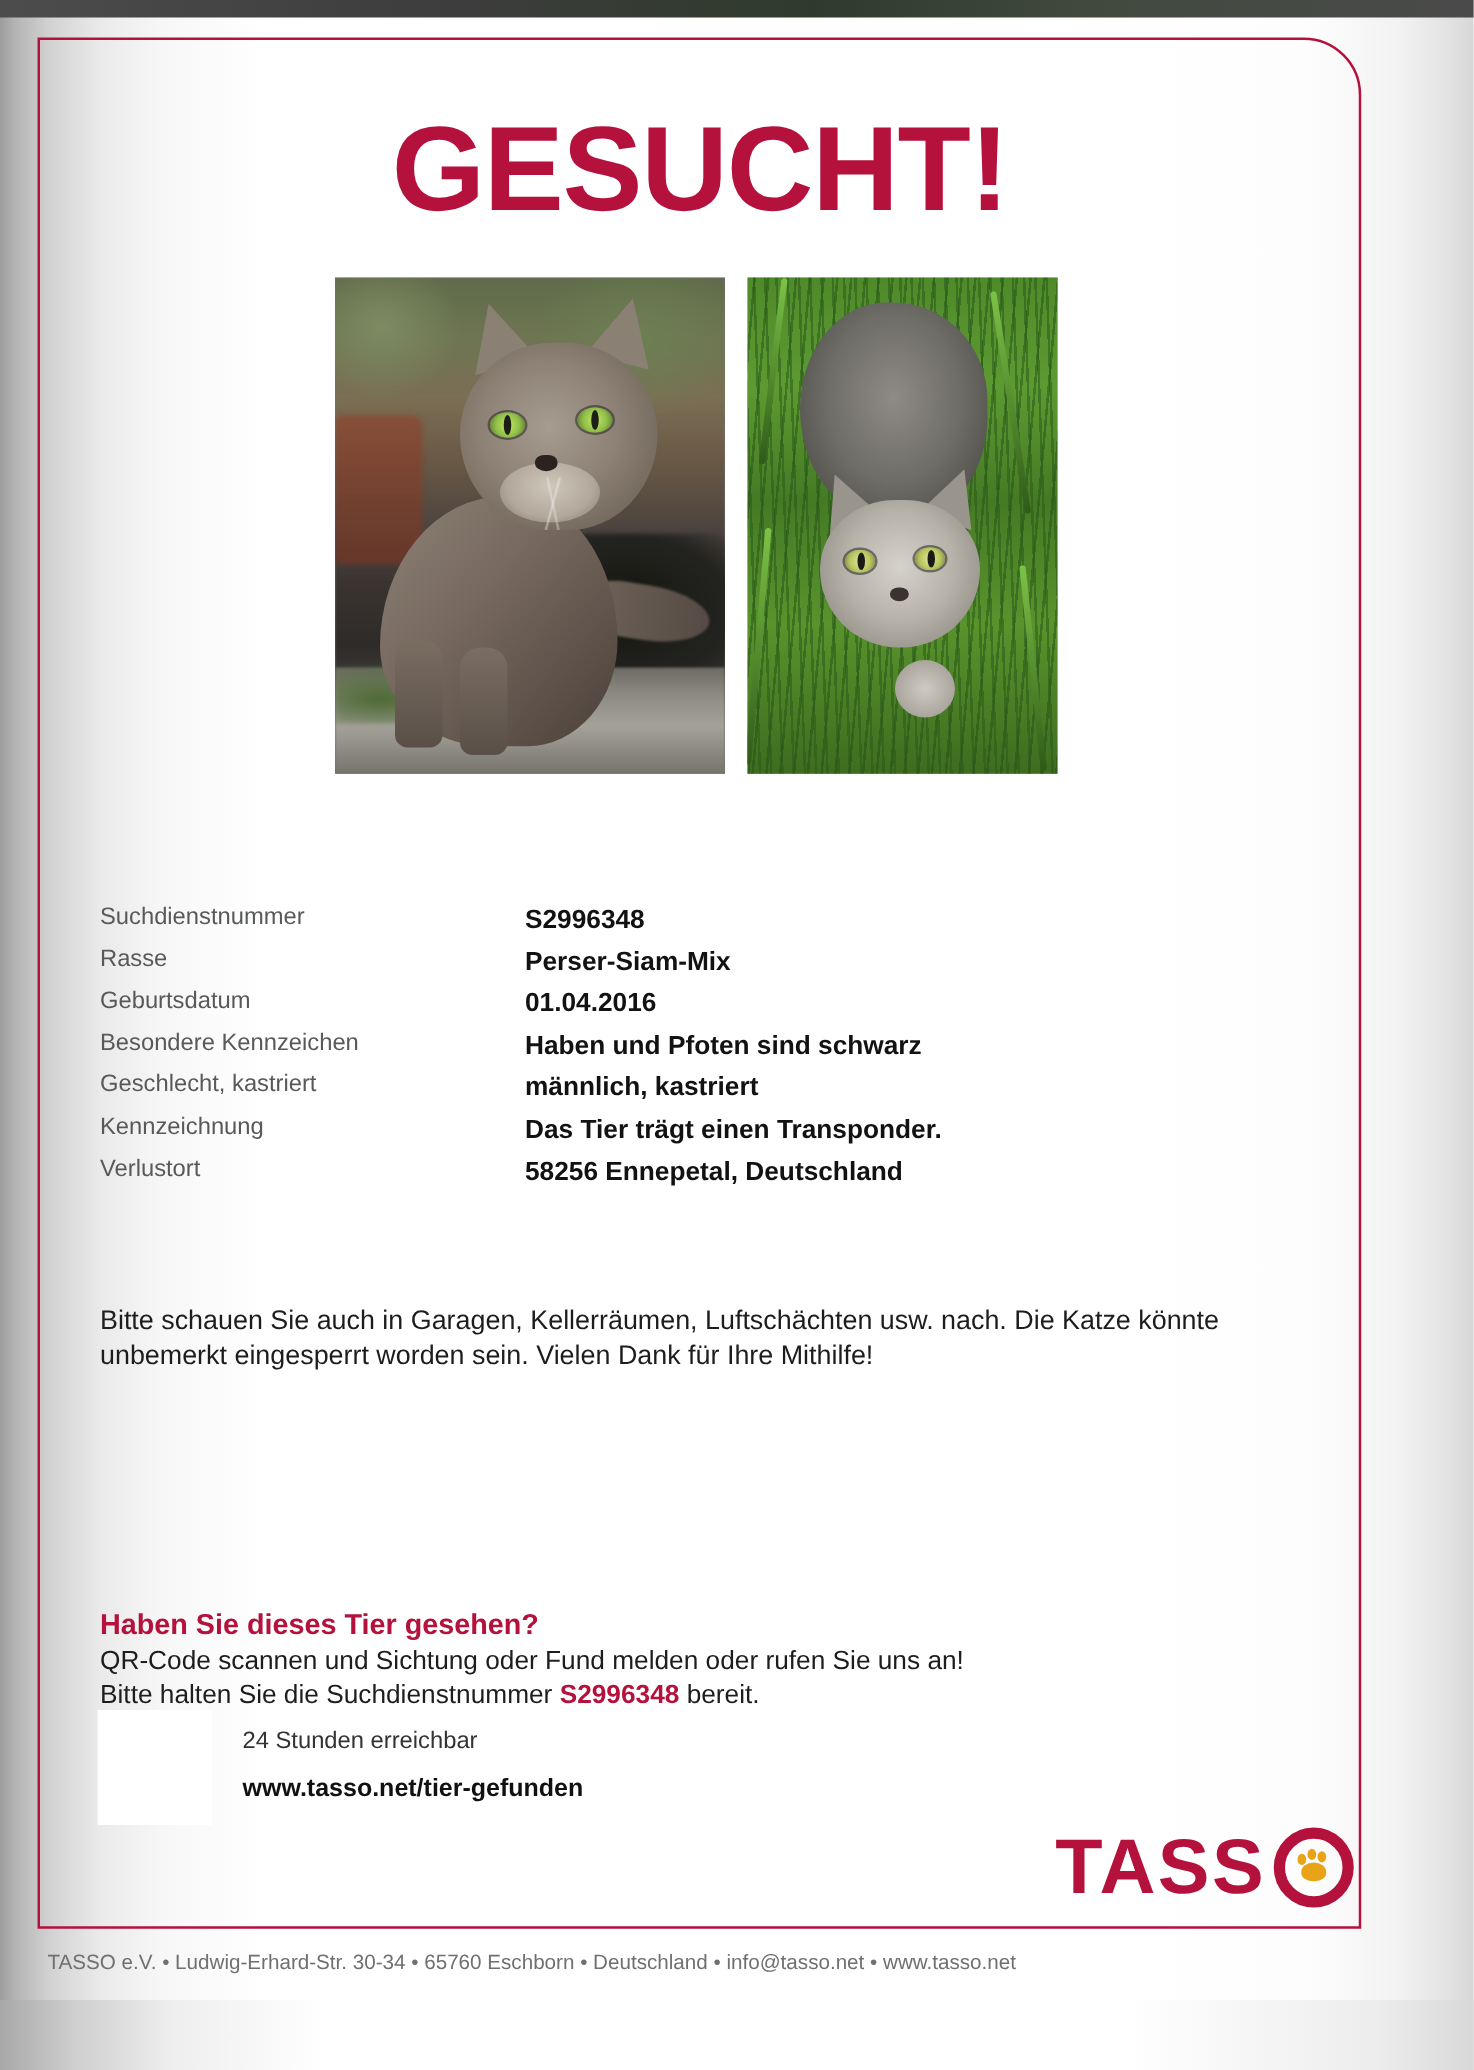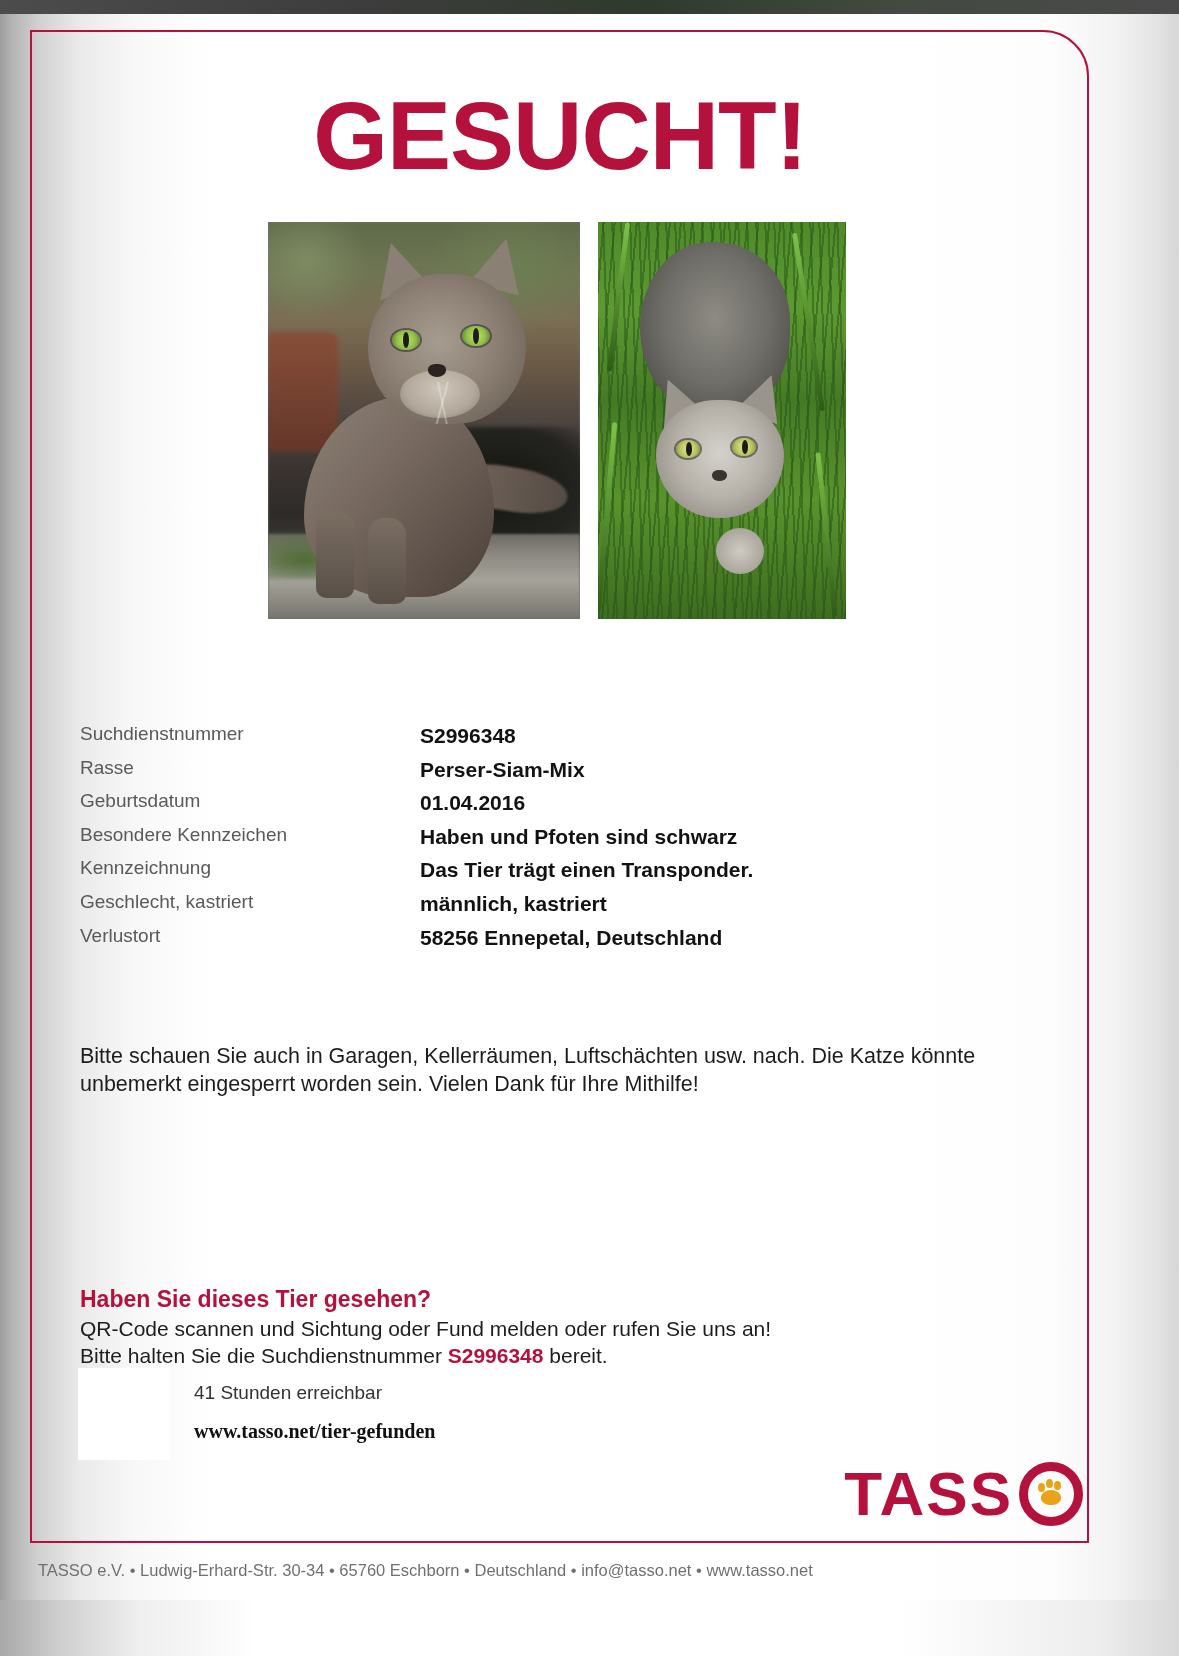--- a/index.html
+++ b/index.html
@@ -222,21 +222,21 @@
   }
   .qr canvas, .qr .qr-grid { display:block; }
   .qr-grid {
     width:92px; height:92px;
     display:grid; grid-template-columns:repeat(21,1fr); grid-template-rows:repeat(21,1fr);
   }
   .qr-grid i { background:#000; }
   .contact-text { padding-top:2px; }
   .phone { font-size:34px; font-weight:bold; color:#111; letter-spacing:.2px; line-height:1.05; }
   .hours { font-size:19px; color:#333; margin-top:12px; }
-  .weburl { font-size:20px; font-weight:bold; color:#111; margin-top:16px;font-family:Liberation Serif, serif; }
+  .weburl { font-size:20px; font-weight:bold; color:#111; margin-top:16px; }
 
   .logo {
     position:absolute; right:96px; bottom:130px;
     display:flex; align-items:center; gap:6px;
   }
   .logo-text {
     font-size:62px; font-weight:bold; color:#b4123c; letter-spacing:2px; line-height:1;
   }
   .logo-o {
     position:relative; width:64px; height:64px; border-radius:50%;
@@ -327,47 +327,47 @@
       </div>
       <div class="row">
         <span class="lbl">Geburtsdatum</span>
         <span class="val">01.04.2016</span>
       </div>
       <div class="row">
         <span class="lbl">Besondere Kennzeichen</span>
         <span class="val">Haben und Pfoten sind schwarz</span>
       </div>
       <div class="row">
+        <span class="lbl">Geschlecht, kastriert</span>
+        <span class="val">männlich, kastriert</span>
+      </div>
+      <div class="row">
         <span class="lbl">Kennzeichnung</span>
         <span class="val">Das Tier trägt einen Transponder.</span>
-      </div>
-      <div class="row">
-        <span class="lbl">Geschlecht, kastriert</span>
-        <span class="val">männlich, kastriert</span>
       </div>
       <div class="row">
         <span class="lbl">Verlustort</span>
         <span class="val">58256 Ennepetal, Deutschland</span>
       </div>
     </div>
 
     <div class="note">Bitte schauen Sie auch in Garagen, Kellerräumen, Luftschächten usw. nach. Die Katze könnte unbemerkt eingesperrt worden sein. Vielen Dank für Ihre Mithilfe!</div>
 
     <div class="cta">
       <div class="cta-head">Haben Sie dieses Tier gesehen?</div>
       <div class="cta-line">QR-Code scannen und Sichtung oder Fund melden oder rufen Sie uns an!</div>
       <div class="cta-line"><span>Bitte halten Sie die Suchdienstnummer </span><span class="num">S2996348</span><span> bereit.</span></div>
     </div>
 
     <div class="contact">
       <div class="qr">
         <div class="qr-grid" id="qrGrid"><i style="background: rgb(0, 0, 0);"></i><i style="background: rgb(0, 0, 0);"></i><i style="background: rgb(0, 0, 0);"></i><i style="background: rgb(0, 0, 0);"></i><i style="background: rgb(0, 0, 0);"></i><i style="background: rgb(0, 0, 0);"></i><i style="background: rgb(0, 0, 0);"></i><i style="background: rgb(255, 255, 255);"></i><i style="background: rgb(255, 255, 255);"></i><i style="background: rgb(0, 0, 0);"></i><i style="background: rgb(255, 255, 255);"></i><i style="background: rgb(255, 255, 255);"></i><i style="background: rgb(0, 0, 0);"></i><i style="background: rgb(0, 0, 0);"></i><i style="background: rgb(0, 0, 0);"></i><i style="background: rgb(0, 0, 0);"></i><i style="background: rgb(0, 0, 0);"></i><i style="background: rgb(0, 0, 0);"></i><i style="background: rgb(0, 0, 0);"></i><i style="background: rgb(0, 0, 0);"></i><i style="background: rgb(0, 0, 0);"></i><i style="background: rgb(0, 0, 0);"></i><i style="background: rgb(255, 255, 255);"></i><i style="background: rgb(255, 255, 255);"></i><i style="background: rgb(255, 255, 255);"></i><i style="background: rgb(255, 255, 255);"></i><i style="background: rgb(255, 255, 255);"></i><i style="background: rgb(0, 0, 0);"></i><i style="background: rgb(0, 0, 0);"></i><i style="background: rgb(0, 0, 0);"></i><i style="background: rgb(0, 0, 0);"></i><i style="background: rgb(0, 0, 0);"></i><i style="background: rgb(0, 0, 0);"></i><i style="background: rgb(0, 0, 0);"></i><i style="background: rgb(255, 255, 255);"></i><i style="background: rgb(0, 0, 0);"></i><i style="background: rgb(255, 255, 255);"></i><i style="background: rgb(255, 255, 255);"></i><i style="background: rgb(255, 255, 255);"></i><i style="background: rgb(255, 255, 255);"></i><i style="background: rgb(255, 255, 255);"></i><i style="background: rgb(0, 0, 0);"></i><i style="background: rgb(0, 0, 0);"></i><i style="background: rgb(255, 255, 255);"></i><i style="background: rgb(0, 0, 0);"></i><i style="background: rgb(0, 0, 0);"></i><i style="background: rgb(0, 0, 0);"></i><i style="background: rgb(255, 255, 255);"></i><i style="background: rgb(0, 0, 0);"></i><i style="background: rgb(255, 255, 255);"></i><i style="background: rgb(255, 255, 255);"></i><i style="background: rgb(255, 255, 255);"></i><i style="background: rgb(0, 0, 0);"></i><i style="background: rgb(255, 255, 255);"></i><i style="background: rgb(255, 255, 255);"></i><i style="background: rgb(0, 0, 0);"></i><i style="background: rgb(0, 0, 0);"></i><i style="background: rgb(255, 255, 255);"></i><i style="background: rgb(0, 0, 0);"></i><i style="background: rgb(0, 0, 0);"></i><i style="background: rgb(0, 0, 0);"></i><i style="background: rgb(255, 255, 255);"></i><i style="background: rgb(0, 0, 0);"></i><i style="background: rgb(0, 0, 0);"></i><i style="background: rgb(255, 255, 255);"></i><i style="background: rgb(0, 0, 0);"></i><i style="background: rgb(0, 0, 0);"></i><i style="background: rgb(0, 0, 0);"></i><i style="background: rgb(255, 255, 255);"></i><i style="background: rgb(0, 0, 0);"></i><i style="background: rgb(255, 255, 255);"></i><i style="background: rgb(0, 0, 0);"></i><i style="background: rgb(255, 255, 255);"></i><i style="background: rgb(0, 0, 0);"></i><i style="background: rgb(0, 0, 0);"></i><i style="background: rgb(0, 0, 0);"></i><i style="background: rgb(0, 0, 0);"></i><i style="background: rgb(0, 0, 0);"></i><i style="background: rgb(255, 255, 255);"></i><i style="background: rgb(0, 0, 0);"></i><i style="background: rgb(0, 0, 0);"></i><i style="background: rgb(0, 0, 0);"></i><i style="background: rgb(255, 255, 255);"></i><i style="background: rgb(0, 0, 0);"></i><i style="background: rgb(0, 0, 0);"></i><i style="background: rgb(255, 255, 255);"></i><i style="background: rgb(0, 0, 0);"></i><i style="background: rgb(0, 0, 0);"></i><i style="background: rgb(0, 0, 0);"></i><i style="background: rgb(255, 255, 255);"></i><i style="background: rgb(0, 0, 0);"></i><i style="background: rgb(0, 0, 0);"></i><i style="background: rgb(255, 255, 255);"></i><i style="background: rgb(255, 255, 255);"></i><i style="background: rgb(255, 255, 255);"></i><i style="background: rgb(255, 255, 255);"></i><i style="background: rgb(0, 0, 0);"></i><i style="background: rgb(255, 255, 255);"></i><i style="background: rgb(0, 0, 0);"></i><i style="background: rgb(255, 255, 255);"></i><i style="background: rgb(0, 0, 0);"></i><i style="background: rgb(0, 0, 0);"></i><i style="background: rgb(0, 0, 0);"></i><i style="background: rgb(255, 255, 255);"></i><i style="background: rgb(0, 0, 0);"></i><i style="background: rgb(0, 0, 0);"></i><i style="background: rgb(255, 255, 255);"></i><i style="background: rgb(255, 255, 255);"></i><i style="background: rgb(255, 255, 255);"></i><i style="background: rgb(255, 255, 255);"></i><i style="background: rgb(255, 255, 255);"></i><i style="background: rgb(0, 0, 0);"></i><i style="background: rgb(255, 255, 255);"></i><i style="background: rgb(255, 255, 255);"></i><i style="background: rgb(0, 0, 0);"></i><i style="background: rgb(0, 0, 0);"></i><i style="background: rgb(0, 0, 0);"></i><i style="background: rgb(0, 0, 0);"></i><i style="background: rgb(255, 255, 255);"></i><i style="background: rgb(0, 0, 0);"></i><i style="background: rgb(255, 255, 255);"></i><i style="background: rgb(255, 255, 255);"></i><i style="background: rgb(255, 255, 255);"></i><i style="background: rgb(255, 255, 255);"></i><i style="background: rgb(255, 255, 255);"></i><i style="background: rgb(0, 0, 0);"></i><i style="background: rgb(0, 0, 0);"></i><i style="background: rgb(0, 0, 0);"></i><i style="background: rgb(0, 0, 0);"></i><i style="background: rgb(0, 0, 0);"></i><i style="background: rgb(0, 0, 0);"></i><i style="background: rgb(0, 0, 0);"></i><i style="background: rgb(0, 0, 0);"></i><i style="background: rgb(0, 0, 0);"></i><i style="background: rgb(0, 0, 0);"></i><i style="background: rgb(255, 255, 255);"></i><i style="background: rgb(0, 0, 0);"></i><i style="background: rgb(255, 255, 255);"></i><i style="background: rgb(255, 255, 255);"></i><i style="background: rgb(0, 0, 0);"></i><i style="background: rgb(0, 0, 0);"></i><i style="background: rgb(0, 0, 0);"></i><i style="background: rgb(0, 0, 0);"></i><i style="background: rgb(0, 0, 0);"></i><i style="background: rgb(0, 0, 0);"></i><i style="background: rgb(0, 0, 0);"></i><i style="background: rgb(0, 0, 0);"></i><i style="background: rgb(255, 255, 255);"></i><i style="background: rgb(0, 0, 0);"></i><i style="background: rgb(255, 255, 255);"></i><i style="background: rgb(0, 0, 0);"></i><i style="background: rgb(255, 255, 255);"></i><i style="background: rgb(0, 0, 0);"></i><i style="background: rgb(255, 255, 255);"></i><i style="background: rgb(255, 255, 255);"></i><i style="background: rgb(0, 0, 0);"></i><i style="background: rgb(0, 0, 0);"></i><i style="background: rgb(0, 0, 0);"></i><i style="background: rgb(0, 0, 0);"></i><i style="background: rgb(0, 0, 0);"></i><i style="background: rgb(255, 255, 255);"></i><i style="background: rgb(0, 0, 0);"></i><i style="background: rgb(0, 0, 0);"></i><i style="background: rgb(0, 0, 0);"></i><i style="background: rgb(0, 0, 0);"></i><i style="background: rgb(0, 0, 0);"></i><i style="background: rgb(0, 0, 0);"></i><i style="background: rgb(0, 0, 0);"></i><i style="background: rgb(255, 255, 255);"></i><i style="background: rgb(255, 255, 255);"></i><i style="background: rgb(255, 255, 255);"></i><i style="background: rgb(255, 255, 255);"></i><i style="background: rgb(0, 0, 0);"></i><i style="background: rgb(255, 255, 255);"></i><i style="background: rgb(255, 255, 255);"></i><i style="background: rgb(255, 255, 255);"></i><i style="background: rgb(255, 255, 255);"></i><i style="background: rgb(0, 0, 0);"></i><i style="background: rgb(255, 255, 255);"></i><i style="background: rgb(0, 0, 0);"></i><i style="background: rgb(255, 255, 255);"></i><i style="background: rgb(255, 255, 255);"></i><i style="background: rgb(0, 0, 0);"></i><i style="background: rgb(0, 0, 0);"></i><i style="background: rgb(0, 0, 0);"></i><i style="background: rgb(0, 0, 0);"></i><i style="background: rgb(255, 255, 255);"></i><i style="background: rgb(0, 0, 0);"></i><i style="background: rgb(0, 0, 0);"></i><i style="background: rgb(255, 255, 255);"></i><i style="background: rgb(255, 255, 255);"></i><i style="background: rgb(0, 0, 0);"></i><i style="background: rgb(0, 0, 0);"></i><i style="background: rgb(255, 255, 255);"></i><i style="background: rgb(0, 0, 0);"></i><i style="background: rgb(255, 255, 255);"></i><i style="background: rgb(0, 0, 0);"></i><i style="background: rgb(255, 255, 255);"></i><i style="background: rgb(255, 255, 255);"></i><i style="background: rgb(0, 0, 0);"></i><i style="background: rgb(0, 0, 0);"></i><i style="background: rgb(255, 255, 255);"></i><i style="background: rgb(255, 255, 255);"></i><i style="background: rgb(255, 255, 255);"></i><i style="background: rgb(255, 255, 255);"></i><i style="background: rgb(255, 255, 255);"></i><i style="background: rgb(255, 255, 255);"></i><i style="background: rgb(255, 255, 255);"></i><i style="background: rgb(255, 255, 255);"></i><i style="background: rgb(255, 255, 255);"></i><i style="background: rgb(0, 0, 0);"></i><i style="background: rgb(255, 255, 255);"></i><i style="background: rgb(255, 255, 255);"></i><i style="background: rgb(255, 255, 255);"></i><i style="background: rgb(0, 0, 0);"></i><i style="background: rgb(255, 255, 255);"></i><i style="background: rgb(255, 255, 255);"></i><i style="background: rgb(0, 0, 0);"></i><i style="background: rgb(255, 255, 255);"></i><i style="background: rgb(0, 0, 0);"></i><i style="background: rgb(0, 0, 0);"></i><i style="background: rgb(0, 0, 0);"></i><i style="background: rgb(0, 0, 0);"></i><i style="background: rgb(0, 0, 0);"></i><i style="background: rgb(255, 255, 255);"></i><i style="background: rgb(255, 255, 255);"></i><i style="background: rgb(0, 0, 0);"></i><i style="background: rgb(255, 255, 255);"></i><i style="background: rgb(255, 255, 255);"></i><i style="background: rgb(255, 255, 255);"></i><i style="background: rgb(0, 0, 0);"></i><i style="background: rgb(255, 255, 255);"></i><i style="background: rgb(0, 0, 0);"></i><i style="background: rgb(0, 0, 0);"></i><i style="background: rgb(0, 0, 0);"></i><i style="background: rgb(255, 255, 255);"></i><i style="background: rgb(0, 0, 0);"></i><i style="background: rgb(0, 0, 0);"></i><i style="background: rgb(255, 255, 255);"></i><i style="background: rgb(255, 255, 255);"></i><i style="background: rgb(255, 255, 255);"></i><i style="background: rgb(0, 0, 0);"></i><i style="background: rgb(255, 255, 255);"></i><i style="background: rgb(0, 0, 0);"></i><i style="background: rgb(255, 255, 255);"></i><i style="background: rgb(255, 255, 255);"></i><i style="background: rgb(255, 255, 255);"></i><i style="background: rgb(255, 255, 255);"></i><i style="background: rgb(255, 255, 255);"></i><i style="background: rgb(255, 255, 255);"></i><i style="background: rgb(255, 255, 255);"></i><i style="background: rgb(255, 255, 255);"></i><i style="background: rgb(0, 0, 0);"></i><i style="background: rgb(0, 0, 0);"></i><i style="background: rgb(0, 0, 0);"></i><i style="background: rgb(255, 255, 255);"></i><i style="background: rgb(0, 0, 0);"></i><i style="background: rgb(0, 0, 0);"></i><i style="background: rgb(255, 255, 255);"></i><i style="background: rgb(255, 255, 255);"></i><i style="background: rgb(0, 0, 0);"></i><i style="background: rgb(255, 255, 255);"></i><i style="background: rgb(0, 0, 0);"></i><i style="background: rgb(0, 0, 0);"></i><i style="background: rgb(255, 255, 255);"></i><i style="background: rgb(255, 255, 255);"></i><i style="background: rgb(0, 0, 0);"></i><i style="background: rgb(255, 255, 255);"></i><i style="background: rgb(0, 0, 0);"></i><i style="background: rgb(255, 255, 255);"></i><i style="background: rgb(0, 0, 0);"></i><i style="background: rgb(0, 0, 0);"></i><i style="background: rgb(255, 255, 255);"></i><i style="background: rgb(0, 0, 0);"></i><i style="background: rgb(255, 255, 255);"></i><i style="background: rgb(255, 255, 255);"></i><i style="background: rgb(255, 255, 255);"></i><i style="background: rgb(0, 0, 0);"></i><i style="background: rgb(255, 255, 255);"></i><i style="background: rgb(255, 255, 255);"></i><i style="background: rgb(255, 255, 255);"></i><i style="background: rgb(0, 0, 0);"></i><i style="background: rgb(255, 255, 255);"></i><i style="background: rgb(255, 255, 255);"></i><i style="background: rgb(0, 0, 0);"></i><i style="background: rgb(255, 255, 255);"></i><i style="background: rgb(255, 255, 255);"></i><i style="background: rgb(0, 0, 0);"></i><i style="background: rgb(255, 255, 255);"></i><i style="background: rgb(255, 255, 255);"></i><i style="background: rgb(255, 255, 255);"></i><i style="background: rgb(255, 255, 255);"></i><i style="background: rgb(255, 255, 255);"></i><i style="background: rgb(0, 0, 0);"></i><i style="background: rgb(0, 0, 0);"></i><i style="background: rgb(0, 0, 0);"></i><i style="background: rgb(0, 0, 0);"></i><i style="background: rgb(0, 0, 0);"></i><i style="background: rgb(0, 0, 0);"></i><i style="background: rgb(0, 0, 0);"></i><i style="background: rgb(0, 0, 0);"></i><i style="background: rgb(255, 255, 255);"></i><i style="background: rgb(0, 0, 0);"></i><i style="background: rgb(0, 0, 0);"></i><i style="background: rgb(255, 255, 255);"></i><i style="background: rgb(0, 0, 0);"></i><i style="background: rgb(0, 0, 0);"></i><i style="background: rgb(255, 255, 255);"></i><i style="background: rgb(0, 0, 0);"></i><i style="background: rgb(0, 0, 0);"></i><i style="background: rgb(0, 0, 0);"></i><i style="background: rgb(0, 0, 0);"></i><i style="background: rgb(255, 255, 255);"></i><i style="background: rgb(0, 0, 0);"></i><i style="background: rgb(0, 0, 0);"></i><i style="background: rgb(0, 0, 0);"></i><i style="background: rgb(255, 255, 255);"></i><i style="background: rgb(255, 255, 255);"></i><i style="background: rgb(255, 255, 255);"></i><i style="background: rgb(255, 255, 255);"></i><i style="background: rgb(255, 255, 255);"></i><i style="background: rgb(0, 0, 0);"></i><i style="background: rgb(0, 0, 0);"></i><i style="background: rgb(255, 255, 255);"></i><i style="background: rgb(0, 0, 0);"></i><i style="background: rgb(255, 255, 255);"></i><i style="background: rgb(0, 0, 0);"></i><i style="background: rgb(0, 0, 0);"></i><i style="background: rgb(255, 255, 255);"></i><i style="background: rgb(0, 0, 0);"></i><i style="background: rgb(255, 255, 255);"></i><i style="background: rgb(0, 0, 0);"></i><i style="background: rgb(255, 255, 255);"></i><i style="background: rgb(0, 0, 0);"></i><i style="background: rgb(0, 0, 0);"></i><i style="background: rgb(0, 0, 0);"></i><i style="background: rgb(0, 0, 0);"></i><i style="background: rgb(255, 255, 255);"></i><i style="background: rgb(0, 0, 0);"></i><i style="background: rgb(0, 0, 0);"></i><i style="background: rgb(0, 0, 0);"></i><i style="background: rgb(255, 255, 255);"></i><i style="background: rgb(0, 0, 0);"></i><i style="background: rgb(255, 255, 255);"></i><i style="background: rgb(0, 0, 0);"></i><i style="background: rgb(255, 255, 255);"></i><i style="background: rgb(255, 255, 255);"></i><i style="background: rgb(255, 255, 255);"></i><i style="background: rgb(255, 255, 255);"></i><i style="background: rgb(0, 0, 0);"></i><i style="background: rgb(255, 255, 255);"></i><i style="background: rgb(255, 255, 255);"></i><i style="background: rgb(255, 255, 255);"></i><i style="background: rgb(255, 255, 255);"></i><i style="background: rgb(0, 0, 0);"></i><i style="background: rgb(0, 0, 0);"></i><i style="background: rgb(0, 0, 0);"></i><i style="background: rgb(0, 0, 0);"></i><i style="background: rgb(255, 255, 255);"></i><i style="background: rgb(0, 0, 0);"></i><i style="background: rgb(0, 0, 0);"></i><i style="background: rgb(0, 0, 0);"></i><i style="background: rgb(255, 255, 255);"></i><i style="background: rgb(0, 0, 0);"></i><i style="background: rgb(255, 255, 255);"></i><i style="background: rgb(0, 0, 0);"></i><i style="background: rgb(0, 0, 0);"></i><i style="background: rgb(0, 0, 0);"></i><i style="background: rgb(255, 255, 255);"></i><i style="background: rgb(0, 0, 0);"></i><i style="background: rgb(0, 0, 0);"></i><i style="background: rgb(255, 255, 255);"></i><i style="background: rgb(0, 0, 0);"></i><i style="background: rgb(255, 255, 255);"></i><i style="background: rgb(0, 0, 0);"></i><i style="background: rgb(0, 0, 0);"></i><i style="background: rgb(255, 255, 255);"></i><i style="background: rgb(255, 255, 255);"></i><i style="background: rgb(0, 0, 0);"></i><i style="background: rgb(255, 255, 255);"></i><i style="background: rgb(0, 0, 0);"></i><i style="background: rgb(0, 0, 0);"></i><i style="background: rgb(0, 0, 0);"></i><i style="background: rgb(255, 255, 255);"></i><i style="background: rgb(0, 0, 0);"></i><i style="background: rgb(255, 255, 255);"></i><i style="background: rgb(255, 255, 255);"></i><i style="background: rgb(255, 255, 255);"></i><i style="background: rgb(255, 255, 255);"></i><i style="background: rgb(255, 255, 255);"></i><i style="background: rgb(255, 255, 255);"></i><i style="background: rgb(0, 0, 0);"></i><i style="background: rgb(255, 255, 255);"></i><i style="background: rgb(255, 255, 255);"></i><i style="background: rgb(0, 0, 0);"></i><i style="background: rgb(255, 255, 255);"></i><i style="background: rgb(255, 255, 255);"></i><i style="background: rgb(0, 0, 0);"></i><i style="background: rgb(255, 255, 255);"></i><i style="background: rgb(0, 0, 0);"></i><i style="background: rgb(255, 255, 255);"></i><i style="background: rgb(255, 255, 255);"></i><i style="background: rgb(255, 255, 255);"></i><i style="background: rgb(255, 255, 255);"></i><i style="background: rgb(255, 255, 255);"></i><i style="background: rgb(0, 0, 0);"></i><i style="background: rgb(0, 0, 0);"></i><i style="background: rgb(255, 255, 255);"></i><i style="background: rgb(0, 0, 0);"></i><i style="background: rgb(0, 0, 0);"></i><i style="background: rgb(0, 0, 0);"></i><i style="background: rgb(255, 255, 255);"></i><i style="background: rgb(255, 255, 255);"></i><i style="background: rgb(0, 0, 0);"></i><i style="background: rgb(0, 0, 0);"></i><i style="background: rgb(0, 0, 0);"></i><i style="background: rgb(255, 255, 255);"></i><i style="background: rgb(0, 0, 0);"></i><i style="background: rgb(255, 255, 255);"></i><i style="background: rgb(255, 255, 255);"></i><i style="background: rgb(0, 0, 0);"></i><i style="background: rgb(0, 0, 0);"></i><i style="background: rgb(0, 0, 0);"></i><i style="background: rgb(0, 0, 0);"></i><i style="background: rgb(0, 0, 0);"></i><i style="background: rgb(0, 0, 0);"></i><i style="background: rgb(0, 0, 0);"></i><i style="background: rgb(0, 0, 0);"></i><i style="background: rgb(0, 0, 0);"></i><i style="background: rgb(0, 0, 0);"></i><i style="background: rgb(255, 255, 255);"></i><i style="background: rgb(255, 255, 255);"></i><i style="background: rgb(255, 255, 255);"></i><i style="background: rgb(0, 0, 0);"></i><i style="background: rgb(0, 0, 0);"></i><i style="background: rgb(255, 255, 255);"></i><i style="background: rgb(255, 255, 255);"></i><i style="background: rgb(0, 0, 0);"></i><i style="background: rgb(0, 0, 0);"></i><i style="background: rgb(255, 255, 255);"></i><i style="background: rgb(255, 255, 255);"></i></div>
       </div>
       <div class="contact-text">
-        <div class="hours">41 Stunden erreichbar</div>
+        <div class="hours">24 Stunden erreichbar</div>
         <div class="weburl">www.tasso.net/tier-gefunden</div>
       </div>
     </div>
 
     <div class="logo">
       <span class="logo-text">TASS</span>
       <span class="logo-o">
         <span class="paw">
           <span class="toe t1"></span>
           <span class="toe t2"></span>

